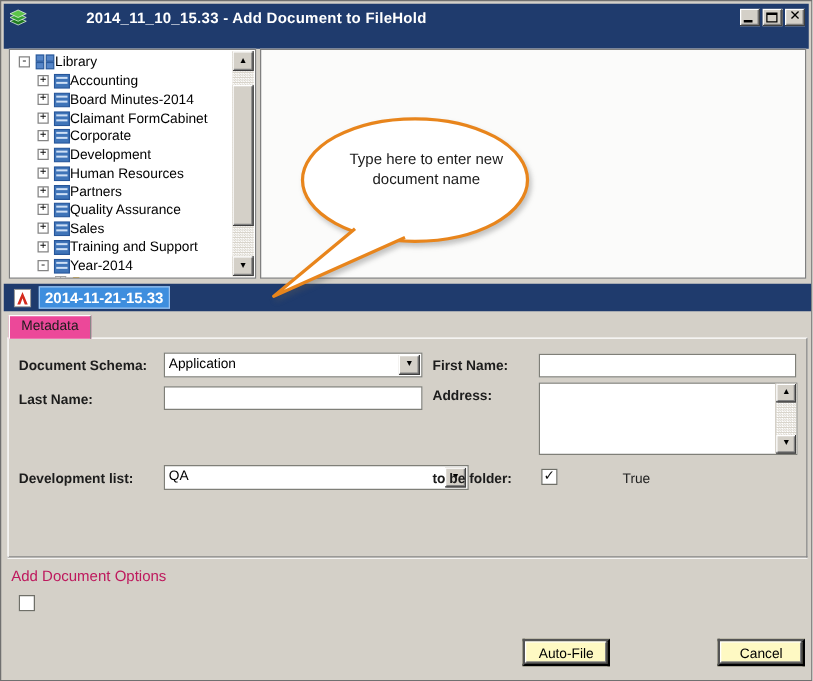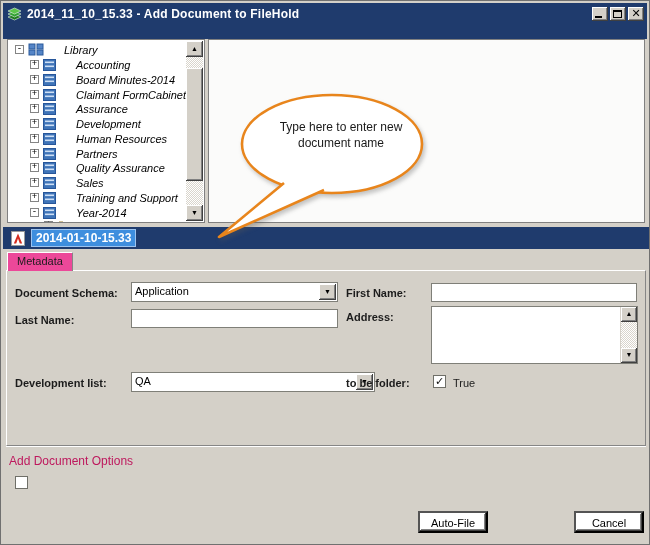--- a/index.html
+++ b/index.html
@@ -4,21 +4,21 @@
 <style>
   * { box-sizing: border-box; margin: 0; padding: 0; }
   body { font-family: "Liberation Sans", "DejaVu Sans", sans-serif; background: #fff; }
   .window { position: relative; width: 650px; height: 545px; background: #d4d0c8;
             border: 1px solid #707070; overflow: hidden; }
 
   
   .header-band { position: absolute; left: 2px; top: 2px; right: 2px; height: 36px;
                  background: #1f3b6d; }
   .titlebar { position: absolute; left: 0; top: 0; right: 0; height: 22px;
-              display: flex; align-items: center; padding: 0 3px; }
+              display: flex; align-items: center; padding: 0 3px; gap: 42px; }
   .app-icon { width: 17px; height: 16px; margin-right: 4px; flex: 0 0 auto; }
   .title-text { color: #fff; font-size: 12px; font-weight: bold; white-space: nowrap;
                 letter-spacing: .2px; }
   .win-controls { margin-left: auto; display: flex; gap: 2px; }
   .win-btn { width: 16px; height: 14px; background: #d4d0c8; position: relative;
              box-shadow: inset -1px -1px 0 #404040, inset 1px 1px 0 #fff,
                          inset -2px -2px 0 #808080; font-size: 9px; font-weight: bold;
              text-align: center; line-height: 12px; color: #000; cursor: default; }
   .win-btn .g-min { position:absolute; left:3px; bottom:3px; width:7px; height:2px; background:#000; }
   .win-btn .g-max { position:absolute; left:3px; top:3px; width:9px; height:8px;
@@ -31,21 +31,21 @@
   .preview-panel { position: absolute; left: 207px; top: 38px; width: 437px; height: 184px;
                    background: #fbfbfa; border: 1px solid #808080; }
 
   
   .trow { position: absolute; left: 0; height: 15px; display: flex; align-items: center;
           font-size: 11px; color: #000; white-space: nowrap; }
   .toggle-box { width: 9px; height: 9px; border: 1px solid #848484; background: #fff;
                 font-size: 9px; line-height: 7px; text-align: center; color: #000;
                 flex: 0 0 auto; font-family: "Liberation Mono", monospace; }
   .tree-icon { flex: 0 0 auto; }
-  .tlabel { padding-left: 20px; font-style: italic; }
+  .tlabel { padding-left: 0; }
 
   
   .v-scroll { position: absolute; right: 1px; top: 1px; bottom: 1px; width: 17px;
               background-color: #f1efe9;
               background-image: repeating-conic-gradient(#ffffff 0% 25%, #d9d5cc 25% 50%);
               background-size: 2px 2px; }
   .sb-btn { position: absolute; left: 0; width: 17px; height: 16px; background: #d4d0c8;
             box-shadow: inset -1px -1px 0 #404040, inset 1px 1px 0 #fff,
                         inset -2px -2px 0 #808080; font-size: 7px; text-align: center;
             line-height: 15px; color: #000; }
@@ -90,28 +90,28 @@
                font-size: 7px; text-align: center; line-height: 16px; color:#000; }
   .textarea-box { position: absolute; background: #fff; border: 1px solid #7f7f78; }
   .ta-scroll { position: absolute; right: 0; top: 0; bottom: 0; width: 17px;
                background-color: #f1efe9;
                background-image: repeating-conic-gradient(#ffffff 0% 25%, #d9d5cc 25% 50%);
                background-size: 2px 2px; border-left: 1px solid #d4d0c8; }
   .checkbox { position: absolute; width: 13px; height: 13px; background: #fff;
               border: 1px solid #6f6f68; font-size: 11px; line-height: 11px;
               text-align: center; font-weight: bold; color: #111; }
   .checkbox.checked::after { content: "✓"; }
-  .check-label { position: absolute; font-size: 11px; color: #1c1c1c; }
+  .check-label { position: absolute; font-size: 11px; color: #1c1c1c; margin-left: 45px; }
 
   
   .options-heading { position: absolute; left: 8px; top: 453px; font-size: 12px;
                      color: #be185d; }
   .email-label { position: absolute; left: 33px; top: 477px; font-size: 11px;
                  color: #8a8a84; }
-  .btn { position: absolute; width: 70px; height: 22px; background: #ffffff;
+  .btn { position: absolute; width: 70px; height: 22px; background: #fef9c3;
          box-shadow: inset -1px -1px 0 #404040, inset 1px 1px 0 #fff,
                      inset -2px -2px 0 #808080;
          font-family: inherit; font-size: 11px; color: #000; text-align: center;
          line-height: 21px; cursor: default; }
   .btn-default { outline: 1px solid #2a2a2a; color: #8a8a84; }
 </style>
 </head>
 <body>
 
 <div class="window">
@@ -178,21 +178,21 @@
         </svg>
       <span class="tlabel">Claimant FormCabinet</span>
     </div>
     <div class="trow" style="top:61px; padding-left:22px;">
       <span class="toggle-box">+</span>
       <svg class="tree-icon" width="13" height="12" viewBox="0 0 13 12" style="margin-left:4px">
           <rect x="0.5" y="0.5" width="12" height="11" fill="#3f74b8" stroke="#27569a"></rect>
           <rect x="2" y="2.5" width="9" height="1.6" fill="#cfe0f5"></rect>
           <rect x="2" y="6.5" width="9" height="1.6" fill="#cfe0f5"></rect>
         </svg>
-      <span class="tlabel">Assurance</span>
+      <span class="tlabel">Corporate</span>
     </div>
     <div class="trow" style="top:76px; padding-left:22px;">
       <span class="toggle-box">+</span>
       <svg class="tree-icon" width="13" height="12" viewBox="0 0 13 12" style="margin-left:4px">
           <rect x="0.5" y="0.5" width="12" height="11" fill="#3f74b8" stroke="#27569a"></rect>
           <rect x="2" y="2.5" width="9" height="1.6" fill="#cfe0f5"></rect>
           <rect x="2" y="6.5" width="9" height="1.6" fill="#cfe0f5"></rect>
         </svg>
       <span class="tlabel">Development</span>
     </div>
@@ -273,21 +273,21 @@
       <path d="M 80 94 L 15 148 L 120 101" fill="#fff" stroke="#e8851c" stroke-width="2.6" stroke-linejoin="round"></path>
     </g>
   </svg>
   <div class="callout-text">Type here to enter new document name</div>
 
   <div class="filename-bar">
     <svg class="pdf-icon" viewBox="0 0 14 15">
       <rect x="0.5" y="0.5" width="13" height="14" fill="#fff" stroke="#9a9a9a"></rect>
       <path d="M7 2.5 L11.2 12.5 L8.8 12.5 L7 7.5 L5.2 12.5 L2.8 12.5 Z" fill="#d42b1e"></path>
     </svg>
-    <span class="filename-sel">2014-01-10-15.33</span>
+    <span class="filename-sel">2014-11-21-15.33</span>
   </div>
 
   <div class="tab">Metadata</div>
   <div class="tab-page"></div>
 
   <span class="flabel" style="left:14px; top:286px;">Document Schema:</span>
   <div class="combo" style="left:130px; top:281px; width:207px;">
     <span class="combo-text">Application</span>
     <div class="combo-btn"><span>▼</span></div>
   </div>

